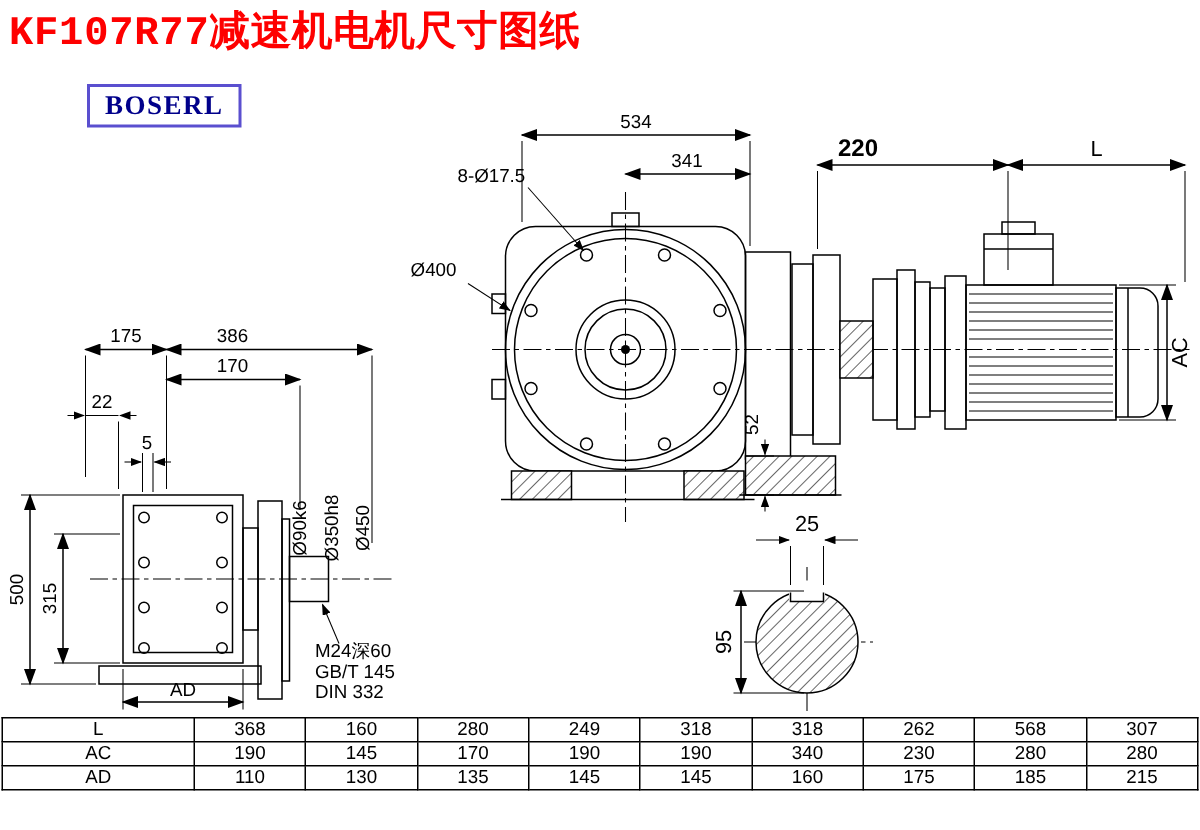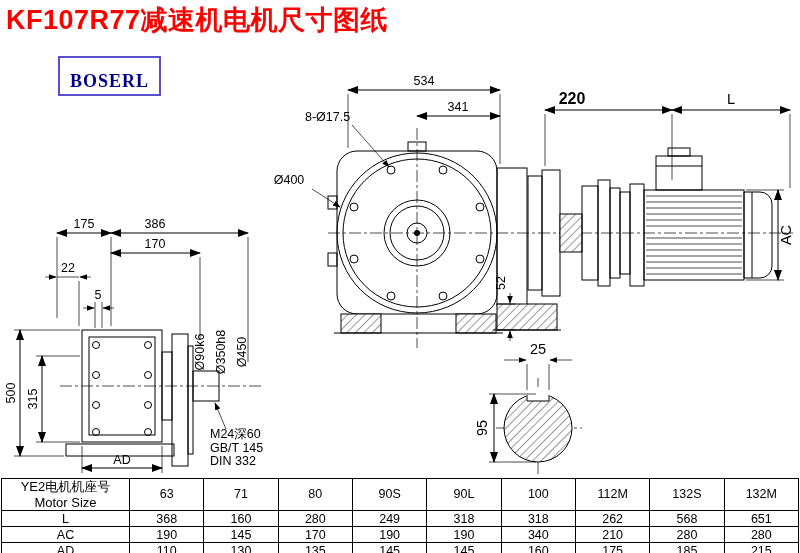--- a/index.html
+++ b/index.html
@@ -1,22 +1,22 @@
 <!DOCTYPE html>
 <html><head>
 <meta charset="utf-8">
 <style>
   html,body{margin:0;padding:0;background:#fff;}
   .page{position:relative;width:800px;height:553px;background:#fff;overflow:hidden;
         font-family:"Liberation Sans",sans-serif;color:#000;}
   .page-title{position:absolute;left:6px;top:2px;font-size:27px;font-weight:bold;color:#fe0000;
-              font-family:Liberation Sans, sans-serif;letter-spacing:0.5px;text-align:right;}
+              font-family:Liberation Mono, monospace;letter-spacing:0.5px;text-align:right;}
   .logo-box{position:absolute;left:58px;top:56px;border:2px solid #5a4fcf;background:#fff;
             color:#00008b;font-family:"Liberation Serif",serif;font-weight:bold;font-size:18px;
-            padding:13px 10px 2px 10px;letter-spacing:1px;}
+            padding:2px 10px 2px 10px;letter-spacing:1px;}
   svg.drawing{position:absolute;left:0;top:0;}
   .ln{stroke:#000;stroke-width:1;fill:none;}
   .thin{stroke:#000;stroke-width:0.7;fill:none;}
   .cl{stroke:#000;stroke-width:0.7;fill:none;stroke-dasharray:12 3 3 3;}
   text{fill:#000;font-family:"Liberation Sans",sans-serif;}
   .dim{font-size:12.5px;}
   .dimmd{font-size:14.5px;}
   .dimlg{font-size:16px;font-weight:bold;}
   table.spec{position:absolute;left:1px;top:478px;width:798px;border-collapse:collapse;
              table-layout:fixed;font-size:12.5px;background:#fff;}
@@ -232,56 +232,41 @@
         <col>
         <col>
         <col>
         <col>
         <col>
         <col>
         <col>
         <col>
     </colgroup>
     <tbody>
-        <tr class="hdr">
-      <td class="hcell">
-        <div>YE2电机机座号</div>
-        <div>Motor Size</div>
-      </td>
-      <td>63</td>
-      <td>71</td>
-      <td>80</td>
-      <td>90S</td>
-      <td>90L</td>
-      <td>100</td>
-      <td>112M</td>
-      <td>132S</td>
-      <td>132M</td>
-    </tr>
     <tr>
       <td>L</td>
       <td>368</td>
       <td>160</td>
       <td>280</td>
       <td>249</td>
       <td>318</td>
       <td>318</td>
       <td>262</td>
       <td>568</td>
-      <td>651</td>
+      <td>307</td>
     </tr>
     <tr>
       <td>AC</td>
       <td>190</td>
       <td>145</td>
       <td>170</td>
       <td>190</td>
       <td>190</td>
       <td>340</td>
-      <td>210</td>
+      <td>230</td>
       <td>280</td>
       <td>280</td>
     </tr>
     <tr>
       <td>AD</td>
       <td>110</td>
       <td>130</td>
       <td>135</td>
       <td>145</td>
       <td>145</td>

